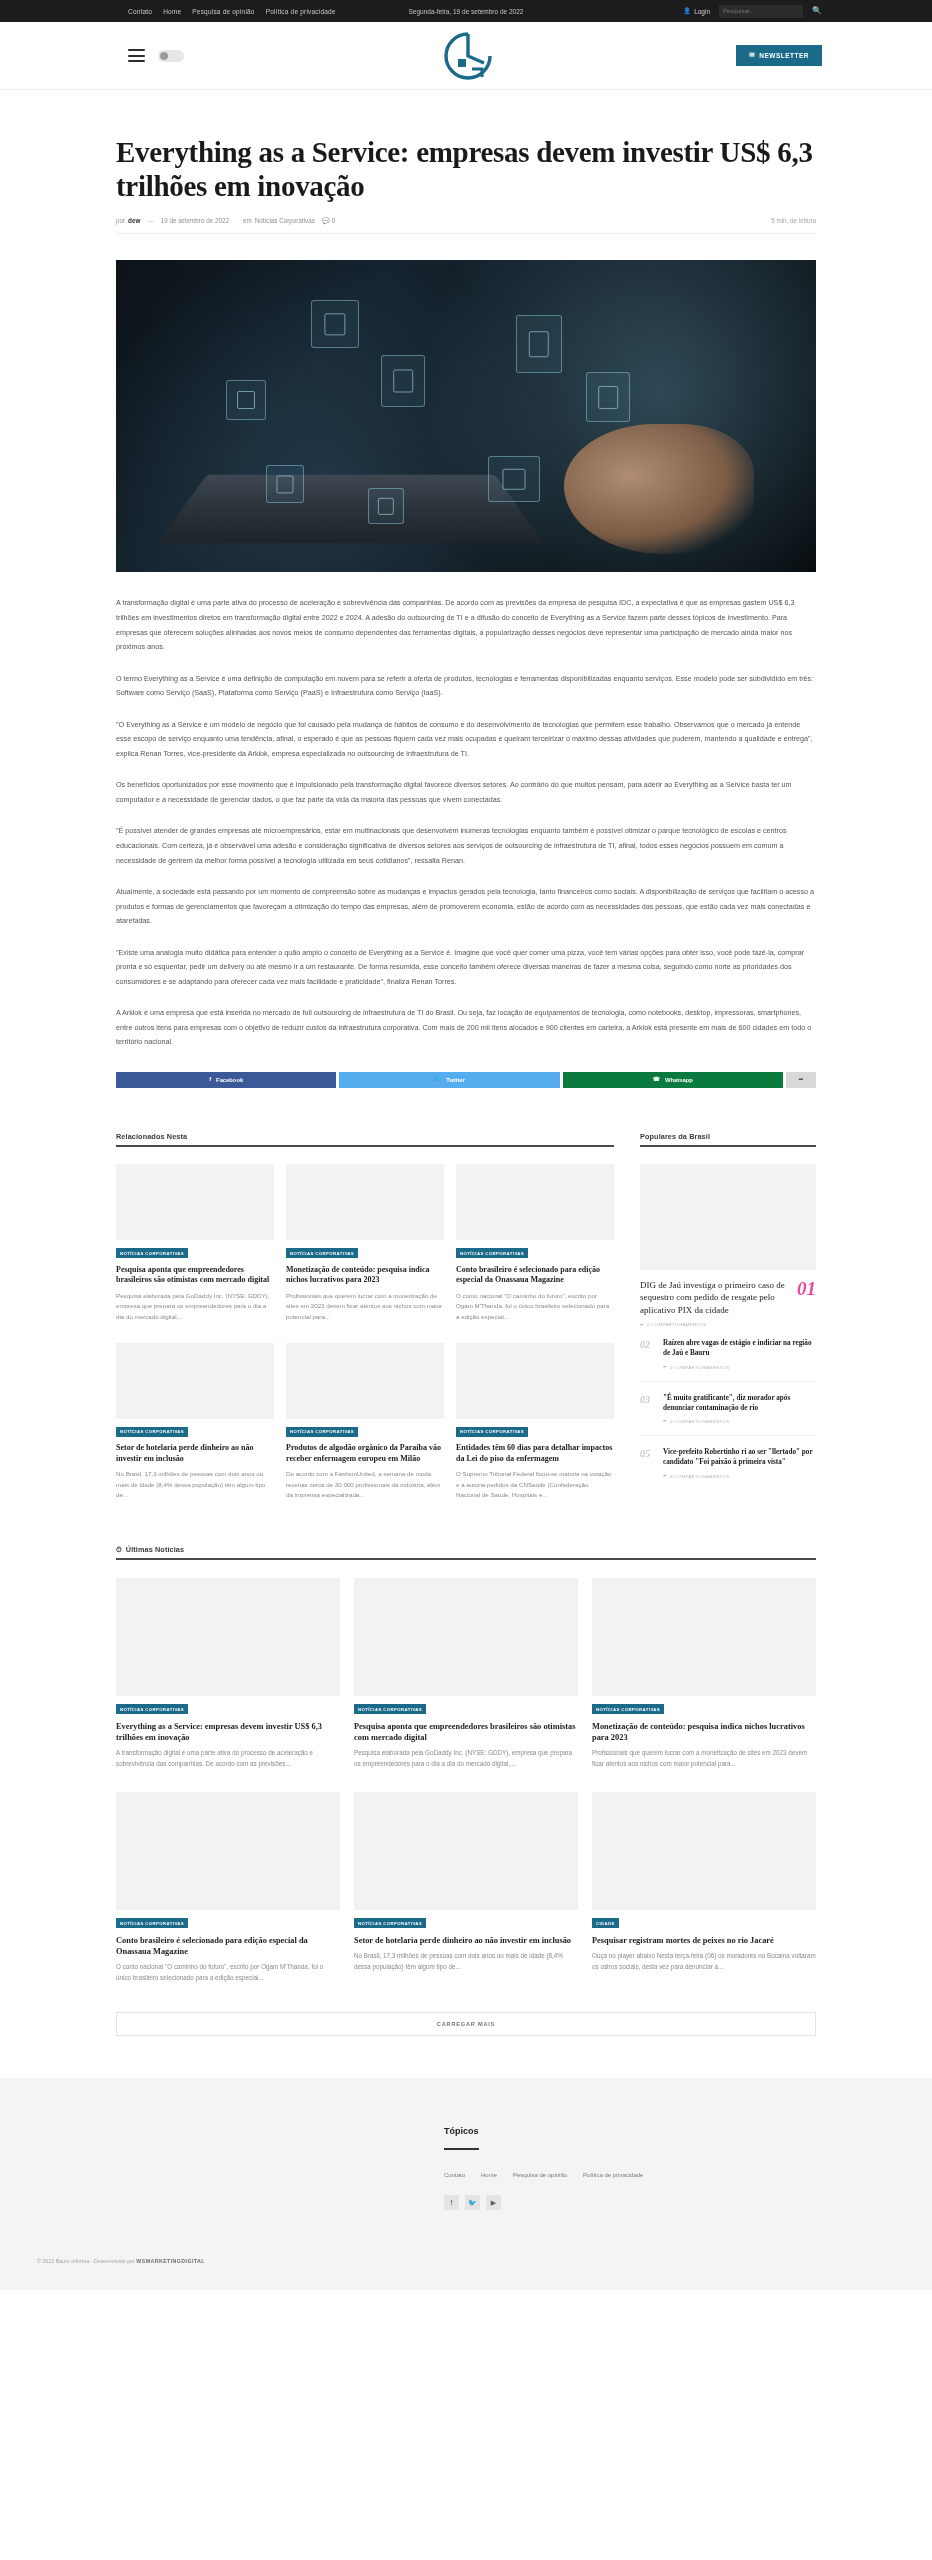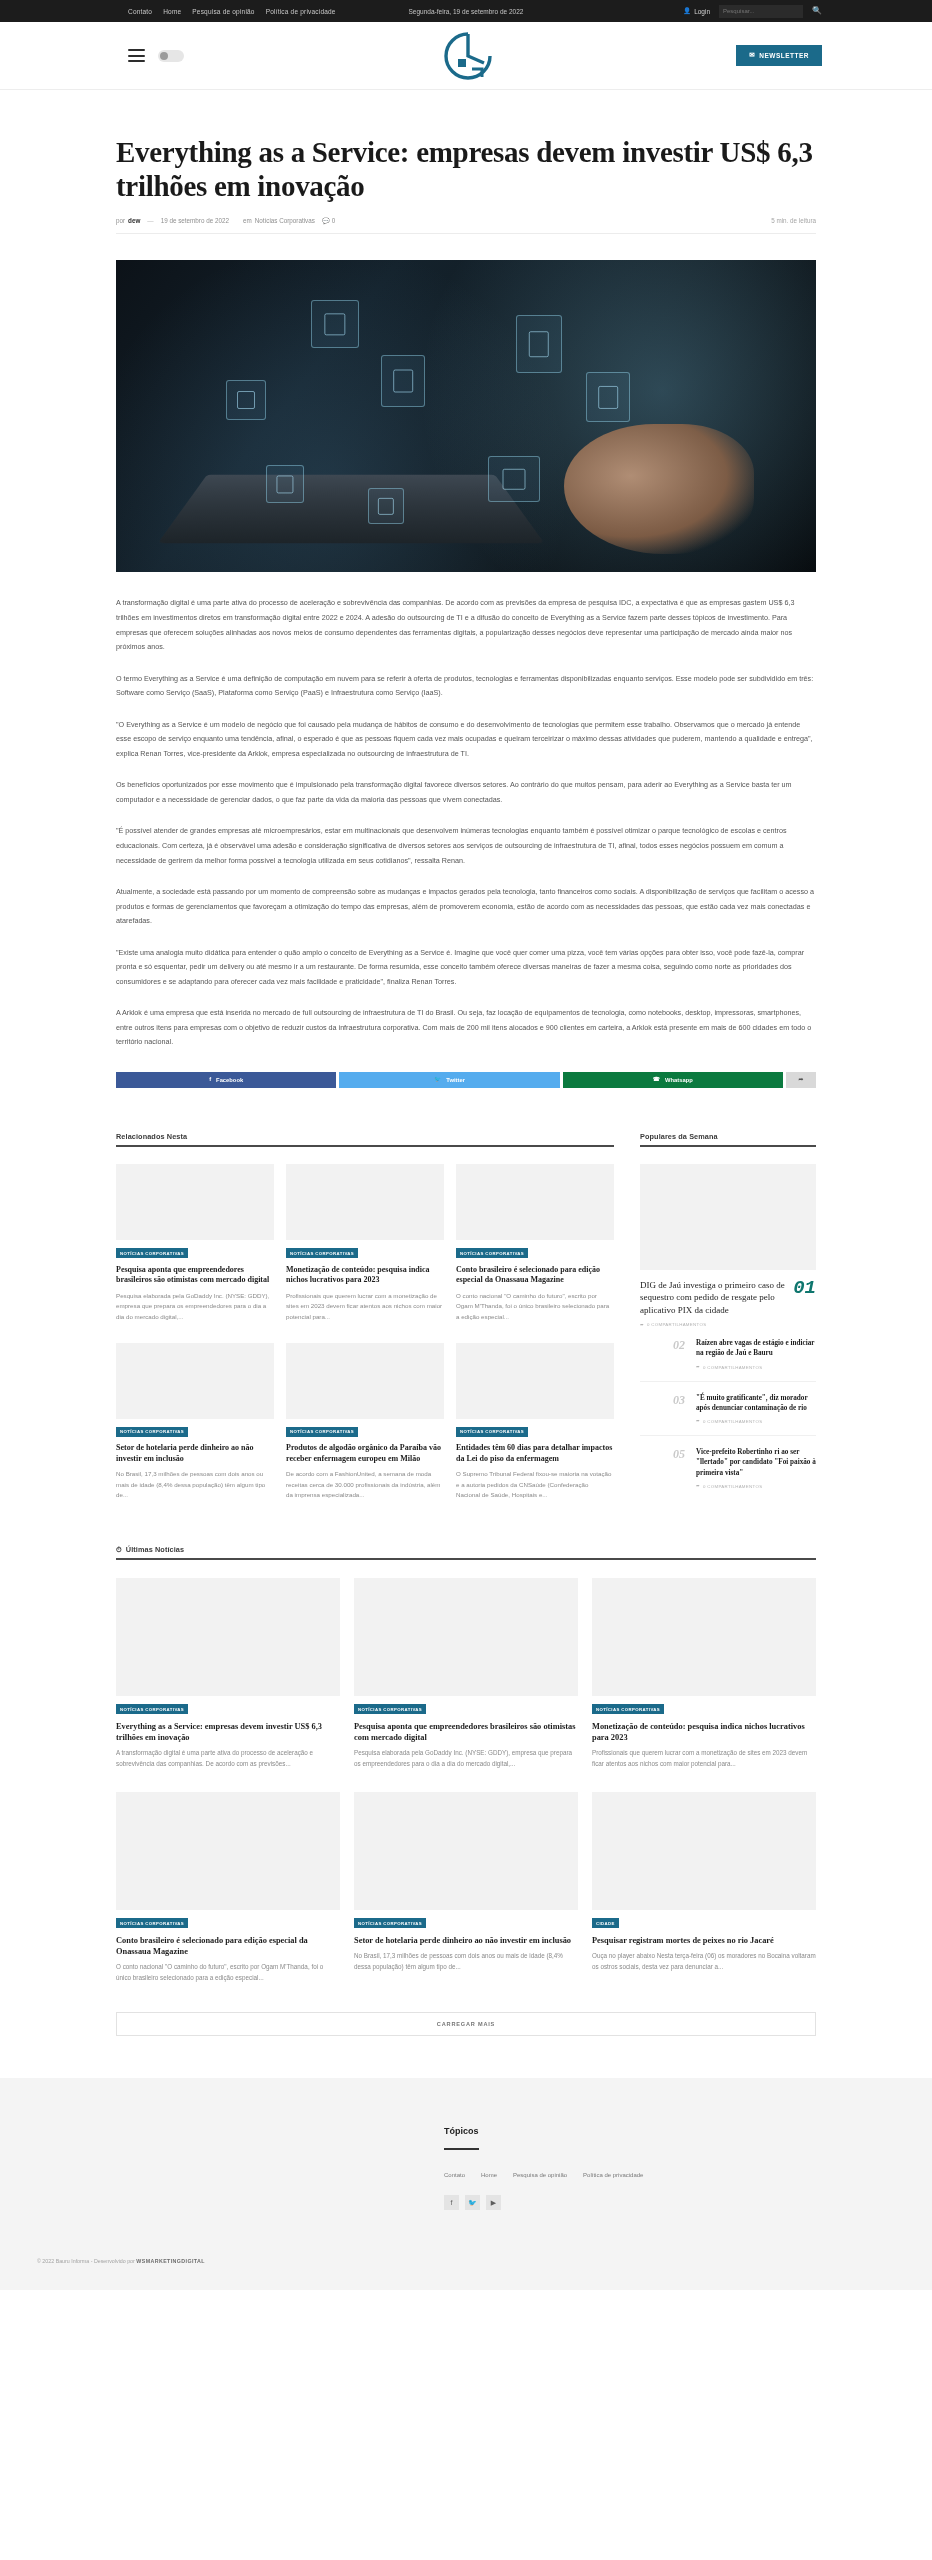--- a/index.html
+++ b/index.html
@@ -265,37 +265,37 @@
   }
   .pop-first {
     display: flex; align-items: flex-start; margin-top: 9px;
   }
   .pop-first .t {
     font-family: "Liberation Serif", serif;
     font-size: 9px; font-weight: normal; line-height: 1.38; color: #1d1d1d;
     flex: 1;
   }
   .pop-num-big {
-    font-family: Liberation Mono, monospace;
-    font-size: 19px; font-style: italic; color: #0f766e; font-weight: bold;
+    font-family: Liberation Serif, serif;
+    font-size: 19px; font-style: italic; color: #ec4899; font-weight: bold;
     margin-left: 8px; line-height: 1;
   }
   .pop-meta {
     font-size: 4.4px; color: #b3b3b3; margin-top: 6px; letter-spacing:.3px;
     display:flex; align-items:center; gap:3px;
   }
   .pop-item {
     display: flex; gap: 9px; align-items: flex-start;
     padding: 11px 0;
     border-bottom: 1px solid #f0f0f0;
   }
   .pop-item .n {
     font-family: "Liberation Serif", serif;
-    font-size: 12px; font-style: italic; color: #c9c9c9; font-weight: bold;
-    min-width: 14px; line-height: 1.3; margin-left: 33px;
+    font-size: 10px; font-style: italic; color: #c9c9c9; font-weight: bold;
+    min-width: 14px; line-height: 1.3;
   }
   .pop-item .t {
     font-family: "Liberation Serif", serif;
     font-size: 7.2px; font-weight: bold; line-height: 1.42; color: #1d1d1d;
   }
 
   
   .ult-grid {
     display: grid;
     grid-template-columns: repeat(3, 1fr);
@@ -508,21 +508,21 @@
           <span class="tag">NOTÍCIAS CORPORATIVAS</span>
           <div class="card-title">Entidades têm 60 dias para detalhar impactos da Lei do piso da enfermagem</div>
           <div class="card-ex">O Supremo Tribunal Federal fixou-se maioria na votação e a autoria pedidos da CNSaúde (Confederação Nacional de Saúde, Hospitais e...</div>
         </div>
 
       </div>
     </div>
 
     <aside class="col-side">
       <div class="sec-head">
-        <h3>Populares da Semana</h3>
+        <h3>Populares da Brasil</h3>
       </div>
       <div class="pop-first-thumb"></div>
       <div class="pop-first">
         <div class="t">DIG de Jaú investiga o primeiro caso de sequestro com pedido de resgate pelo aplicativo PIX da cidade</div>
         <div class="pop-num-big">01</div>
       </div>
       <div class="pop-meta">
         <span class="glyph">➦</span>
         <span>0 COMPARTILHAMENTOS</span>
       </div>

